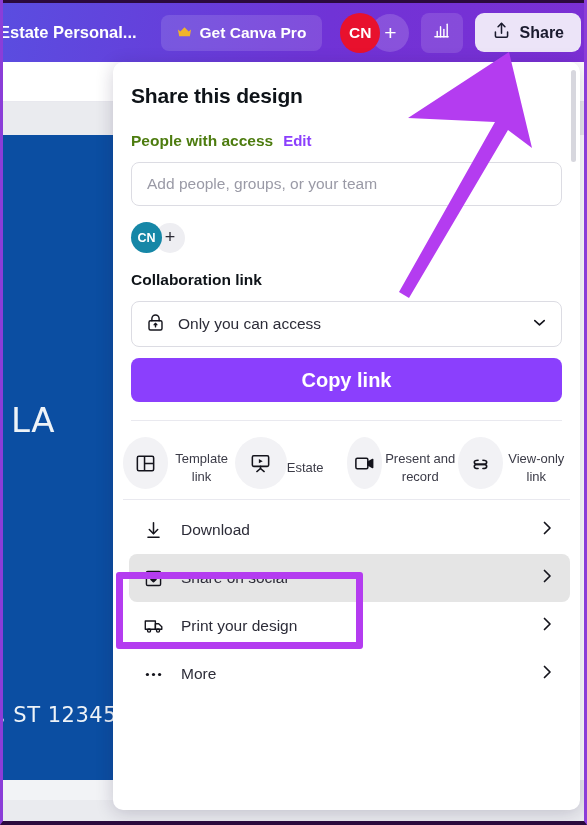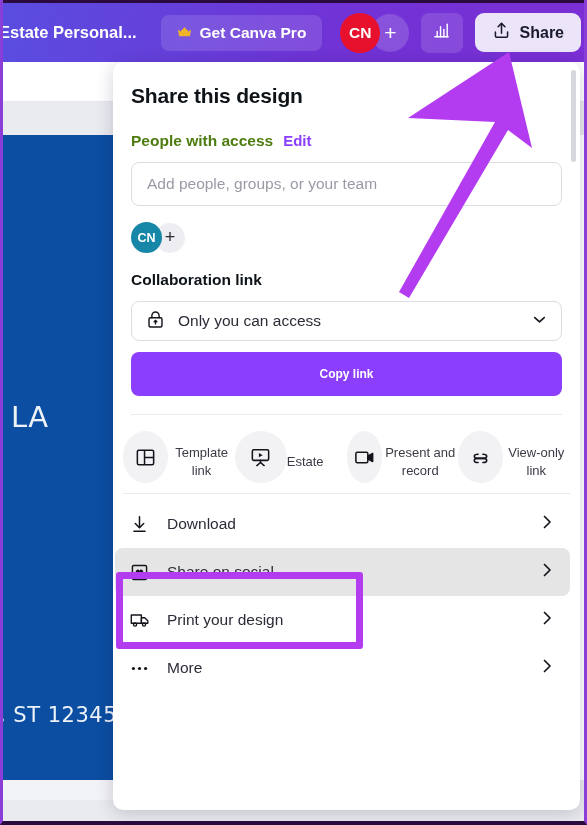--- a/index.html
+++ b/index.html
@@ -49,21 +49,21 @@
     background: #0b4ea2;
     overflow: hidden;
   }
   .design-text {
     position: absolute;
     color: #eef3f8;
     font-family: "DejaVu Sans", sans-serif;
     letter-spacing: 0.5px;
     white-space: nowrap;
   }
-  .design-text.l1 { left: 8px; top: 265px; font-size: 29px; font-weight: 400; }
+  .design-text.l1 { left: 8px; top: 265px; font-size: 34px; font-weight: 400; }
   .design-text.l2 { left: -4px; top: 568px; font-size: 21px; font-weight: 400; }
   .canvas-bottom {
     position: absolute;
     left: 0; top: 780px;
     width: 587px; height: 41px;
     background: #eaebef;
   }
   .canvas-bottom-strip {
     position: absolute;
     left: 0; top: 780px;
@@ -240,40 +240,40 @@
     margin-left: -7px;
   }
   .collab-label {
     margin-top: 18px;
     font-size: 15.5px;
     font-weight: bold;
     color: #0e1318;
   }
   .select-box {
     margin-top: 12px;
-    height: 40px;
+    height: 46px;
     border: 1px solid #dcdce3;
     border-radius: 8px;
     display: flex;
     align-items: center;
     gap: 12px;
     padding: 0 13px;
   }
   .select-text {
     flex: 1;
     font-size: 15.5px;
     color: #2c2c38;
   }
   .copy-btn {
     margin-top: 11px;
     height: 44px;
     border-radius: 8px;
     background: #8b3ffd;
     color: #ffffff;
-    font-size: 12px;
+    font-size: 20px;
     font-weight: bold;
     display: flex;
     align-items: center;
     justify-content: center;
   }
 
   .divider {
     height: 1px;
     background: #e9e9ef;
     margin-top: 18px;
@@ -298,21 +298,21 @@
   }
   .quick-label {
     margin-top: 9px;
     font-size: 13px;
     color: #3b3b47;
     text-align: center;
     line-height: 1.35;
     max-width: 84px;
   }
 
-  .menu-list { padding: 6px 10px 10px 2px; }
+  .menu-list { padding: 6px 10px 10px 16px; }
   .menu-item {
     display: flex;
     align-items: center;
     height: 48px;
     border-radius: 8px;
     padding: 0 14px;
   }
   .menu-item.hovered { background: #e5e5e5; }
   .menu-icon {
     width: 26px;

